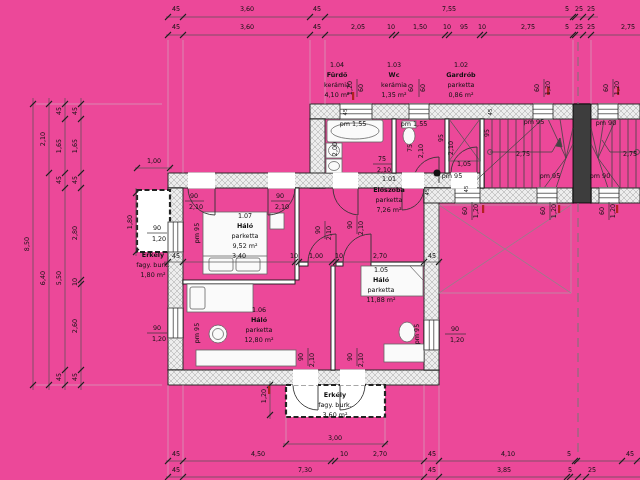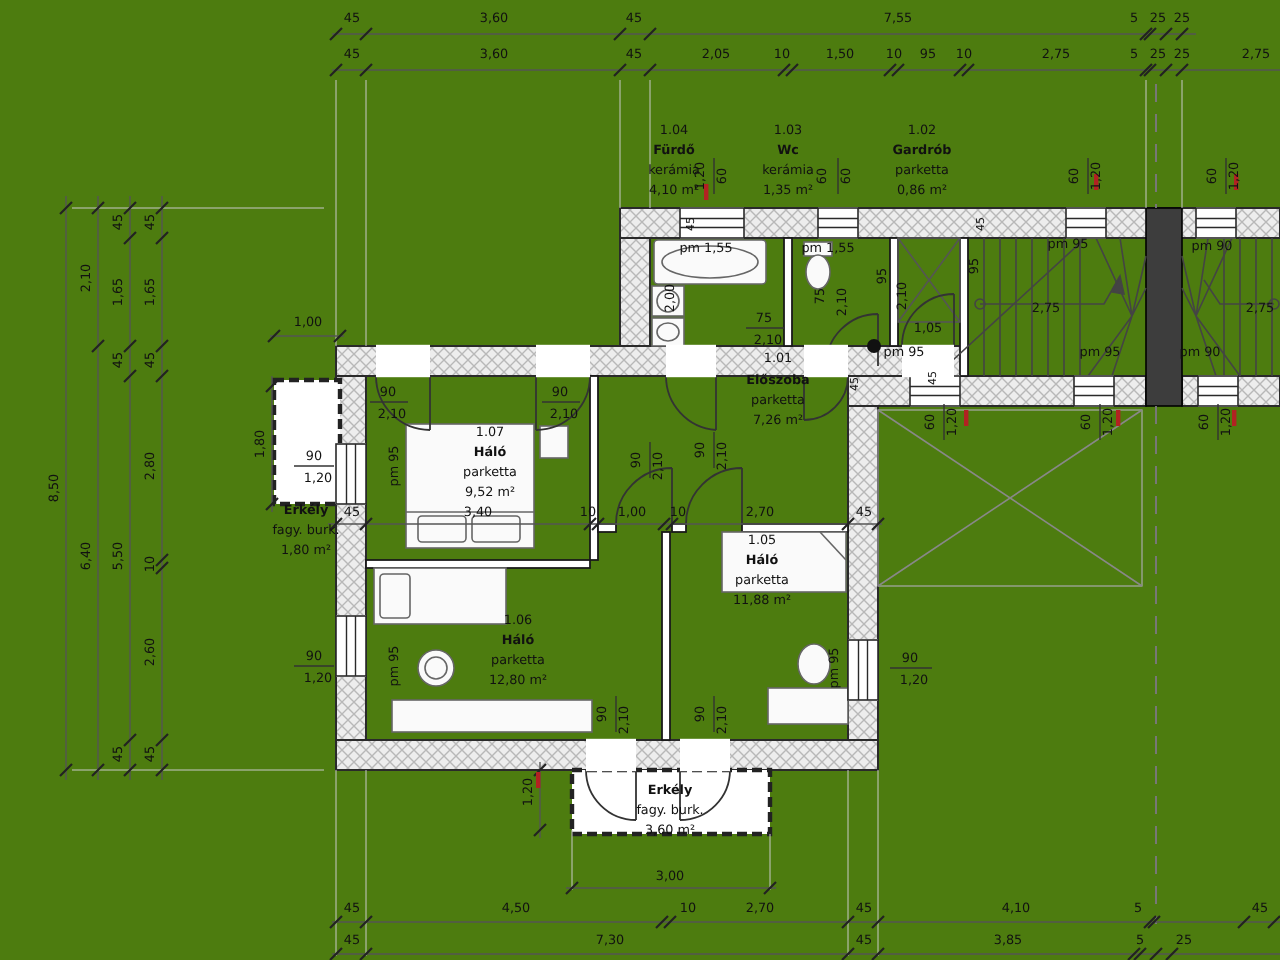--- a/index.html
+++ b/index.html
@@ -1,16 +1,16 @@
 <!DOCTYPE html>
 <html><head>
 <meta charset="utf-8">
 <style>
   html,body{margin:0;padding:0;background:#fff;}
-  .page{position:relative;width:640px;height:480px;background:#4d7c0f;overflow:hidden;
+  .page{position:relative;width:640px;height:480px;background:#ec4899;overflow:hidden;
         font-family:"DejaVu Sans","Liberation Sans",sans-serif;}
   svg text{font-family:"DejaVu Sans","Liberation Sans",sans-serif;}
 </style>
 </head>
 <body>
 
 <div class="page">
 <svg id="plan" width="640" height="480" viewBox="0 0 640 480">
   <defs>
     <pattern id="wallhatch" width="6" height="6" patternUnits="userSpaceOnUse">

